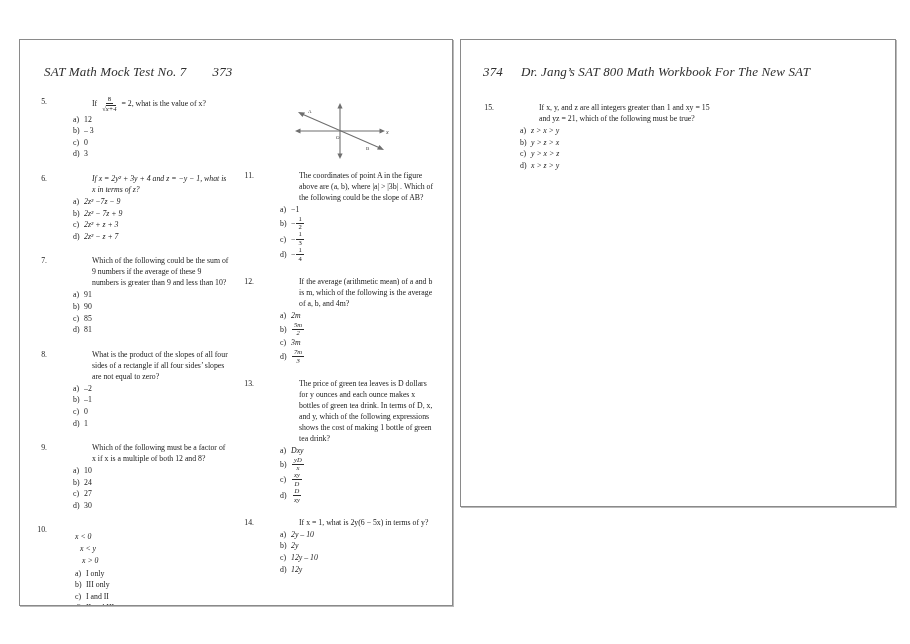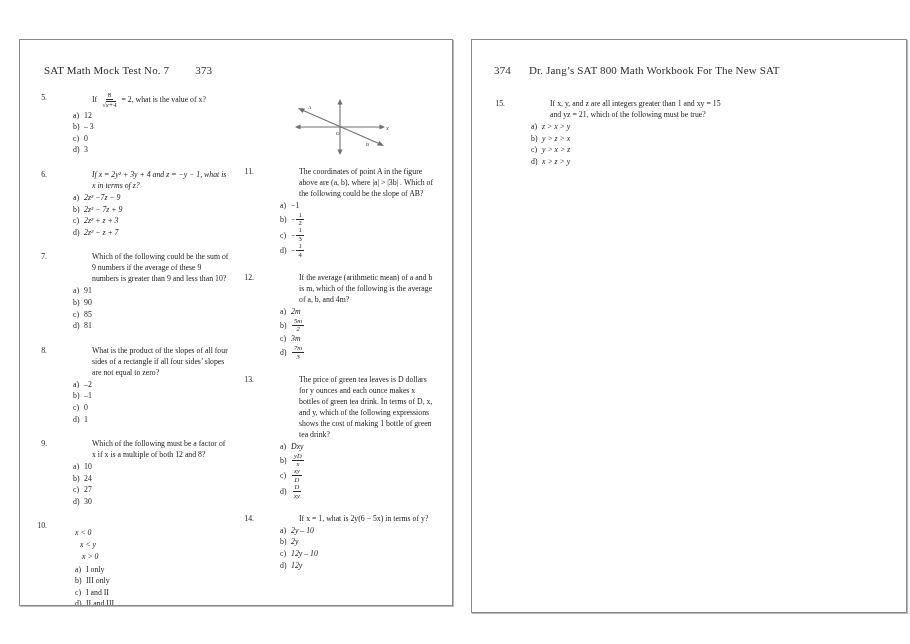--- a/index.html
+++ b/index.html
@@ -27,31 +27,32 @@
     box-sizing: border-box;
     overflow: hidden;
   }
   .page-left {
     left: 19px;
     top: 39px;
     width: 434px;
     height: 567px;
   }
   .page-right {
-    left: 471px;
+    left: 460px;
     top: 39px;
     width: 436px;
-    height: 574px;
+    height: 468px;
   }
   .header {
     display: flex;
     align-items: center;
-    font-size: 11px;
+    font-size: 13px;
     color: #2e2e2e;
     letter-spacing: 0.15px;
+    font-style: italic;
   }
   .header-left {
     padding-left: 24px;
     padding-top: 24px;
   }
   .header-left .hdr-title { margin-right: 26px; }
   .header-right {
     padding-left: 22px;
     padding-top: 24px;
   }

